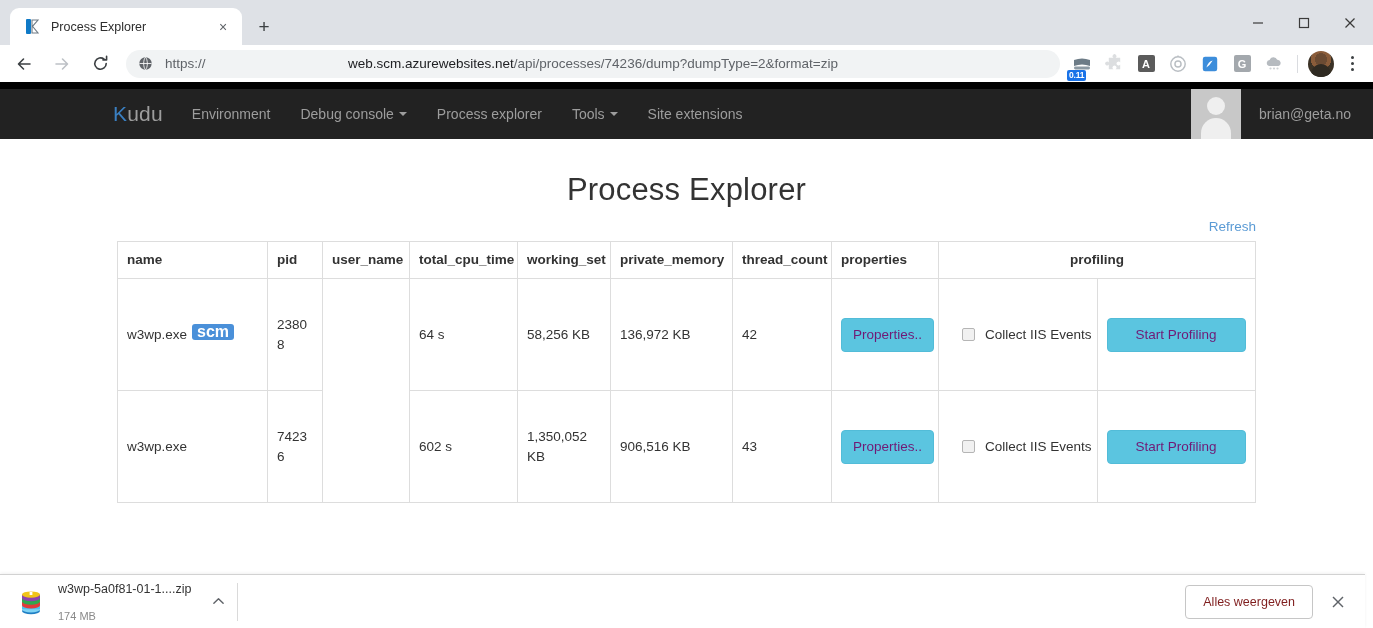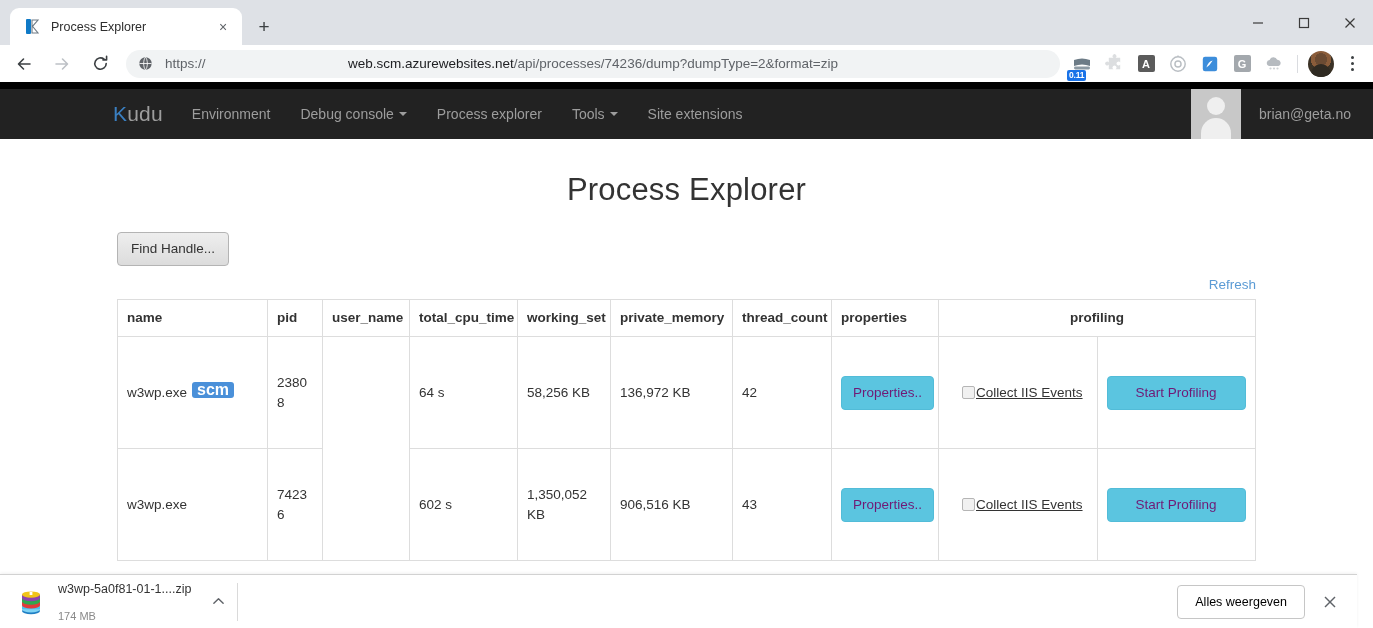--- a/index.html
+++ b/index.html
@@ -395,42 +395,41 @@
   }
   .btn-start {
     padding: 7px 11px;
     width: 139px;
     text-align: center;
   }
 
   .iis-cell {
     display: flex;
     align-items: center;
-    gap: 1px;
+    gap: 10px;
     padding-left: 14px;
-    text-decoration: underline;
   }
   .chk {
     width: 13px; height: 13px;
     flex: 0 0 13px;
     border: 1px solid #b5b5b5;
     background: #f1f1f1;
     border-radius: 2px;
     display: inline-block;
   }
   .iis-label {
     font-size: 13.5px;
     color: #333333;
     white-space: nowrap;
   }
 
   
   .downloadbar {
     position: absolute;
-    left: 0; right: 16px; bottom: 0;
+    left: 0; right: 8px; bottom: 0;
     height: 54px;
     background: #ffffff;
     border-top: 1px solid #d2d2d2;
     display: flex;
     align-items: center;
     padding: 0 14px 0 16px;
     box-shadow: 0 -1px 3px rgba(0,0,0,0.06);
   }
   .dl-item {
     display: flex;
@@ -467,21 +466,21 @@
     margin-left: auto;
     display: flex;
     align-items: center;
     gap: 12px;
   }
   .show-all {
     border: 1px solid #c6c6c6;
     border-radius: 4px;
     background: #ffffff;
     font-size: 12.5px;
-    color: #000000;
+    color: #7f1d1d;
     padding: 8px 17px;
     font-family: "Liberation Sans", sans-serif;
     line-height: 16px;
   }
   .dl-close {
     width: 26px; height: 26px;
     display: flex; align-items: center; justify-content: center;
     color: #5f6368;
     font-size: 16px;
   }
@@ -633,21 +632,20 @@
       <div class="kudu-user">
         <div class="kudu-avatar"></div>
         <div class="kudu-email">brian@geta.no</div>
       </div>
     </div>
 
     <div class="page">
       <h1 class="page-title">Process Explorer</h1>
 
       <div class="content-wrap">
-        <button class="find-handle">Find Handle...</button>
 
         <div class="refresh-row">
           <a class="refresh-link">Refresh</a>
         </div>
 
         <table class="proc">
           <thead>
             <tr>
               <th class="c-name">name</th>
               <th class="c-pid">pid</th>

